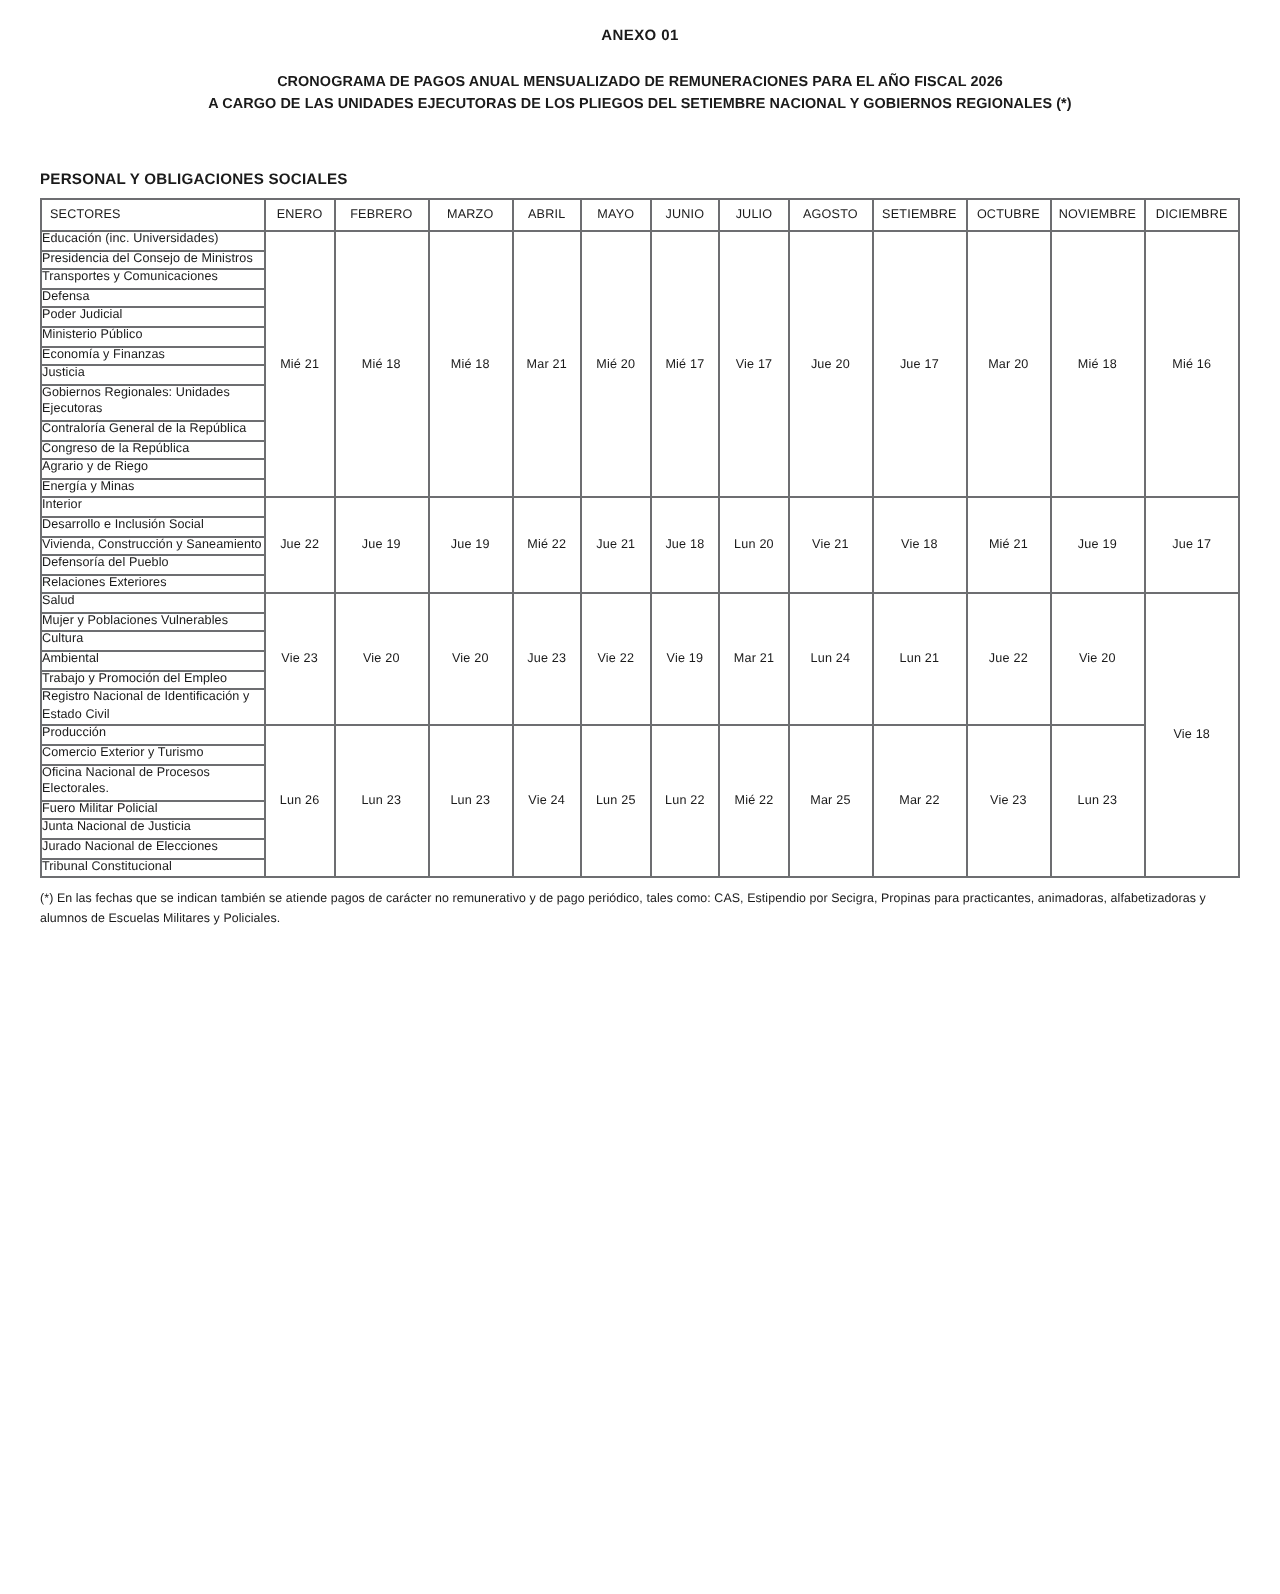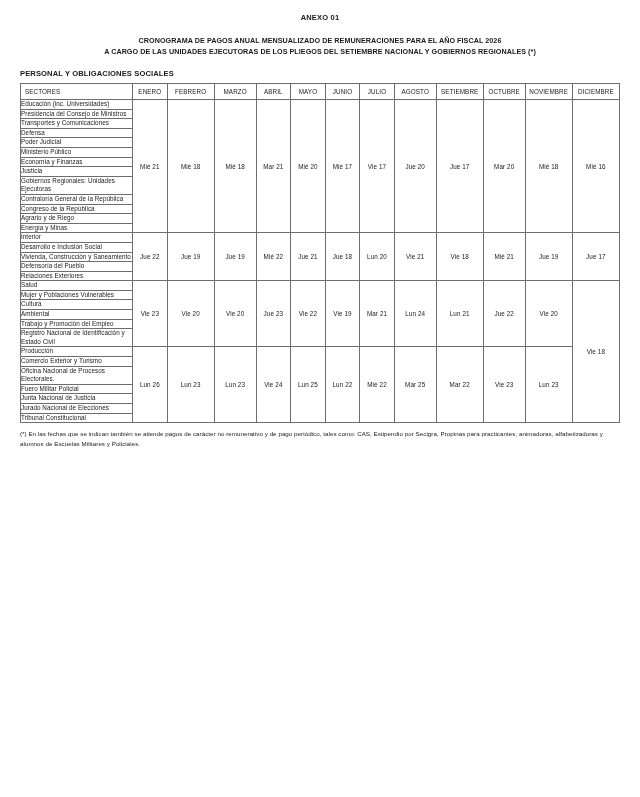--- a/index.html
+++ b/index.html
@@ -35,21 +35,21 @@
   .title-line {
     font-size: 7.2px;
     font-weight: bold;
     letter-spacing: 0.05px;
     line-height: 11px;
     white-space: nowrap;
   }
   .section-heading {
     font-size: 7.6px;
     font-weight: bold;
-    margin-top: 12px;
+    margin-top: 28px;
     margin-bottom: 5px;
     letter-spacing: 0.1px;
   }
   table.sched {
     border-collapse: collapse;
     width: 600px;
     table-layout: fixed;
     border: 1px solid #58595b;
   }
   table.sched th,

